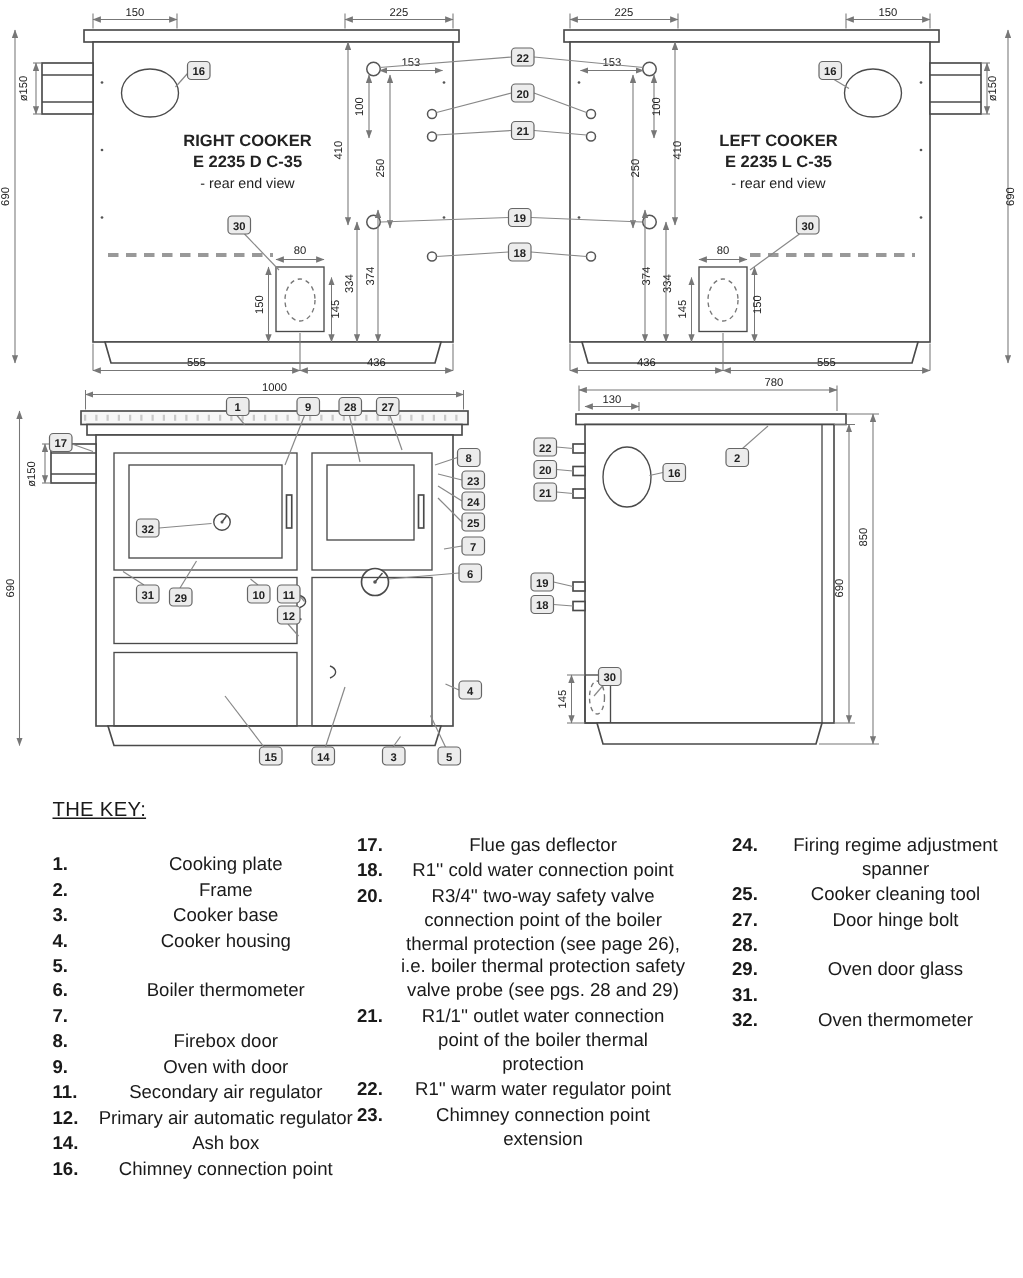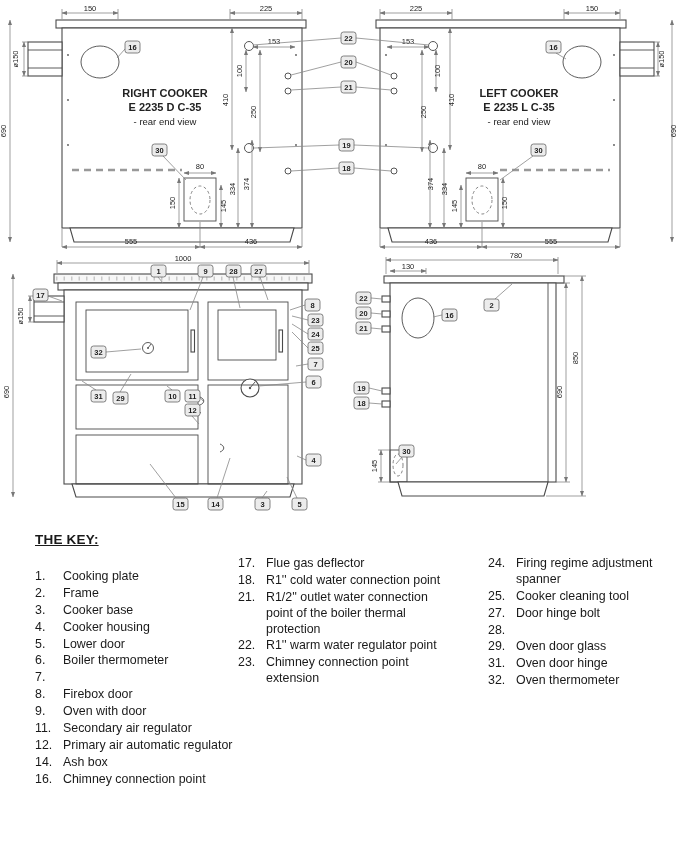--- a/index.html
+++ b/index.html
@@ -21,30 +21,30 @@
   .dashed{ fill:none; stroke:#777; stroke-width:0.9; stroke-dasharray:3 2.5; }
   .vent  { stroke:#999; stroke-width:2.6; stroke-dasharray:7 5; }
   .dimline { stroke:#777; stroke-width:0.7; fill:none; }
   .leader  { stroke:#888; stroke-width:0.8; fill:none; }
   .badge { fill:#ececec; stroke:#666; stroke-width:0.8; }
   .conn  { fill:#fff; stroke:#555; stroke-width:1; }
   .dot   { fill:#555; }
 
   .key-section { padding:8px 0 0 35px; }
   .key-heading {
-    font-size:13.5px; font-weight:bold; text-decoration:underline;
+    font-size:13.5px; font-weight:normal; text-decoration:underline;
     margin-bottom:9px; letter-spacing:0.2px;
   }
   .key-columns { display:flex; align-items:flex-start; }
   .kc1 { width:203px; padding-top:13px; }
   .kc2 { width:250px; padding-right:30px; }
   .kc3 { width:190px; }
   .key-item { display:flex; margin-bottom:1px; font-size:12.4px; line-height:1.28; }
-  .key-num { width:28px; font-weight:normal; flex-shrink:0; }
-  .key-text { flex:1; }
+  .key-num { width:28px; font-weight:bold; flex-shrink:0; }
+  .key-text { flex:1;text-align:center; }
 </style>
 </head>
 <body>
 
 <div class="page">
 
   <svg width="682" height="252" viewBox="0 0 682 252">
     <defs>
       <marker id="ae" viewBox="0 0 8 6" markerWidth="8" markerHeight="6" refX="7.5" refY="3" orient="auto-start-reverse">
         <path d="M0,0L8,3L0,6Z" fill="#777"></path>
@@ -517,21 +517,20 @@
             <span class="key-text">Cooker base</span>
           </div>
 
           <div class="key-item">
             <span class="key-num">4.</span>
             <span class="key-text">Cooker housing</span>
           </div>
 
           <div class="key-item">
             <span class="key-num">5.</span>
-            <span class="key-text">Lower door</span>
           </div>
 
           <div class="key-item">
             <span class="key-num">6.</span>
             <span class="key-text">Boiler thermometer</span>
           </div>
 
           <div class="key-item">
             <span class="key-num">7.</span>
           </div>
@@ -574,24 +573,28 @@
             <span class="key-num">17.</span>
             <span class="key-text">Flue gas deflector</span>
           </div>
 
           <div class="key-item">
             <span class="key-num">18.</span>
             <span class="key-text">R1'' cold water connection point</span>
           </div>
 
 
+          <div class="key-item">
+            <span class="key-num">20.</span>
+            <span class="key-text">R3/4'' two-way safety valve connection point of the boiler thermal protection (see page 26), i.e. boiler thermal protection safety valve probe (see pgs. 28 and 29)</span>
+          </div>
 
           <div class="key-item">
             <span class="key-num">21.</span>
-            <span class="key-text">R1/2'' outlet water connection point of the boiler thermal protection</span>
+            <span class="key-text">R1/1'' outlet water connection point of the boiler thermal protection</span>
           </div>
 
           <div class="key-item">
             <span class="key-num">22.</span>
             <span class="key-text">R1'' warm water regulator point</span>
           </div>
 
           <div class="key-item">
             <span class="key-num">23.</span>
             <span class="key-text">Chimney connection point extension</span>
@@ -619,21 +622,20 @@
           </div>
 
           <div class="key-item">
             <span class="key-num">29.</span>
             <span class="key-text">Oven door glass</span>
           </div>
 
 
           <div class="key-item">
             <span class="key-num">31.</span>
-            <span class="key-text">Oven door hinge</span>
           </div>
 
           <div class="key-item">
             <span class="key-num">32.</span>
             <span class="key-text">Oven thermometer</span>
           </div>
         </div>
     </div>
   </div>
 

